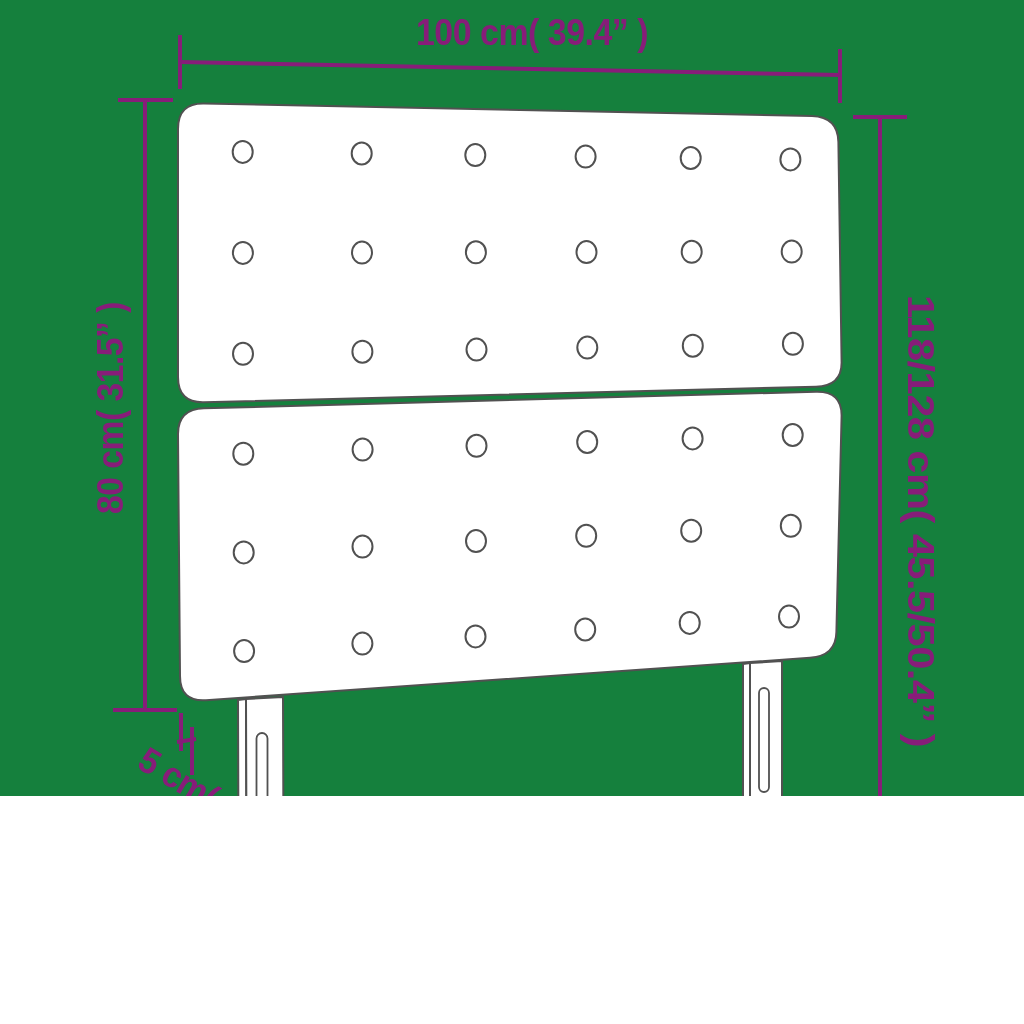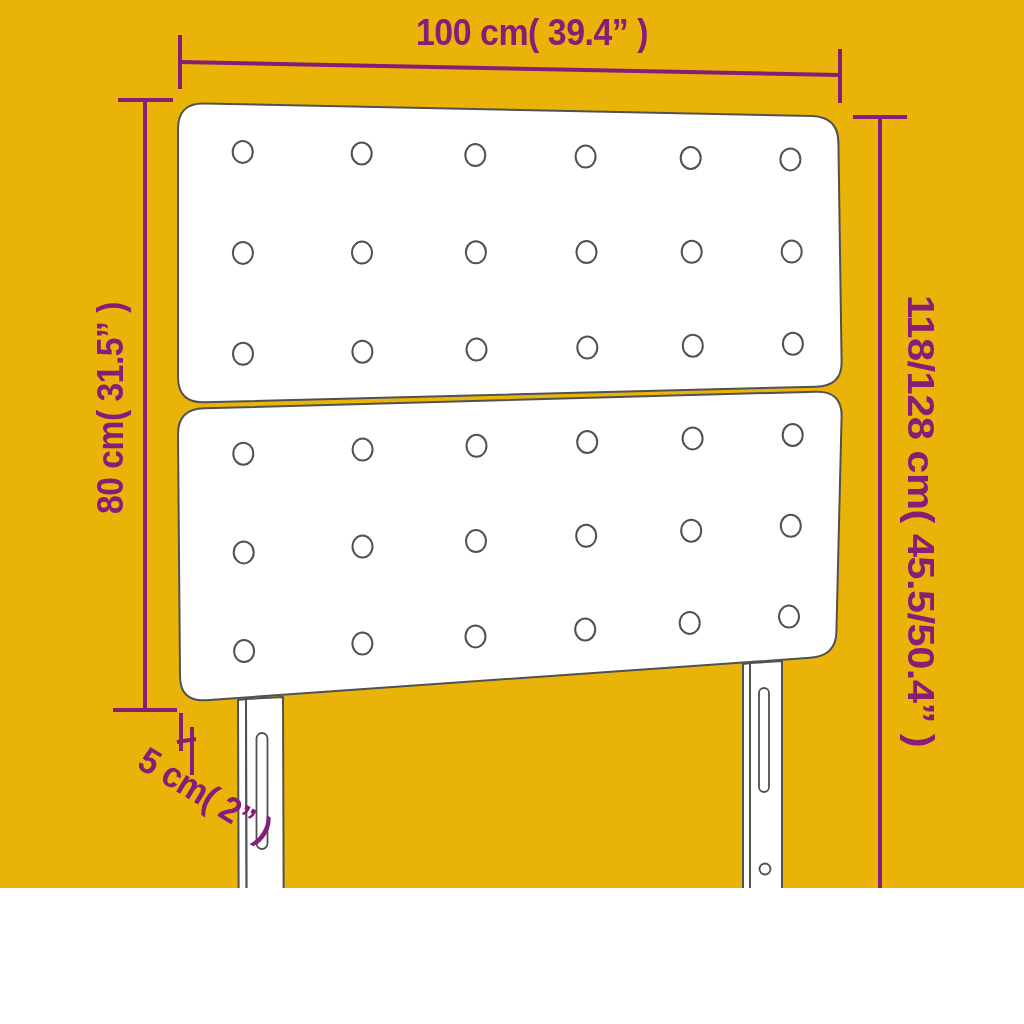--- a/index.html
+++ b/index.html
@@ -3,22 +3,22 @@
 <meta charset="utf-8">
 <style>
   html, body {
     margin: 0;
     padding: 0;
     background: #ffffff;
   }
   .stage {
     position: relative;
     width: 1024px;
-    height: 888px;
-    background: #eab308;
+    height: 796px;
+    background: #15803d;
     overflow: hidden;
     font-family: "Liberation Sans", sans-serif;
   }
   svg { display: block; }
   .outline {
     fill: #ffffff;
     stroke: #515151;
     stroke-width: 2;
     stroke-linejoin: round;
   }

